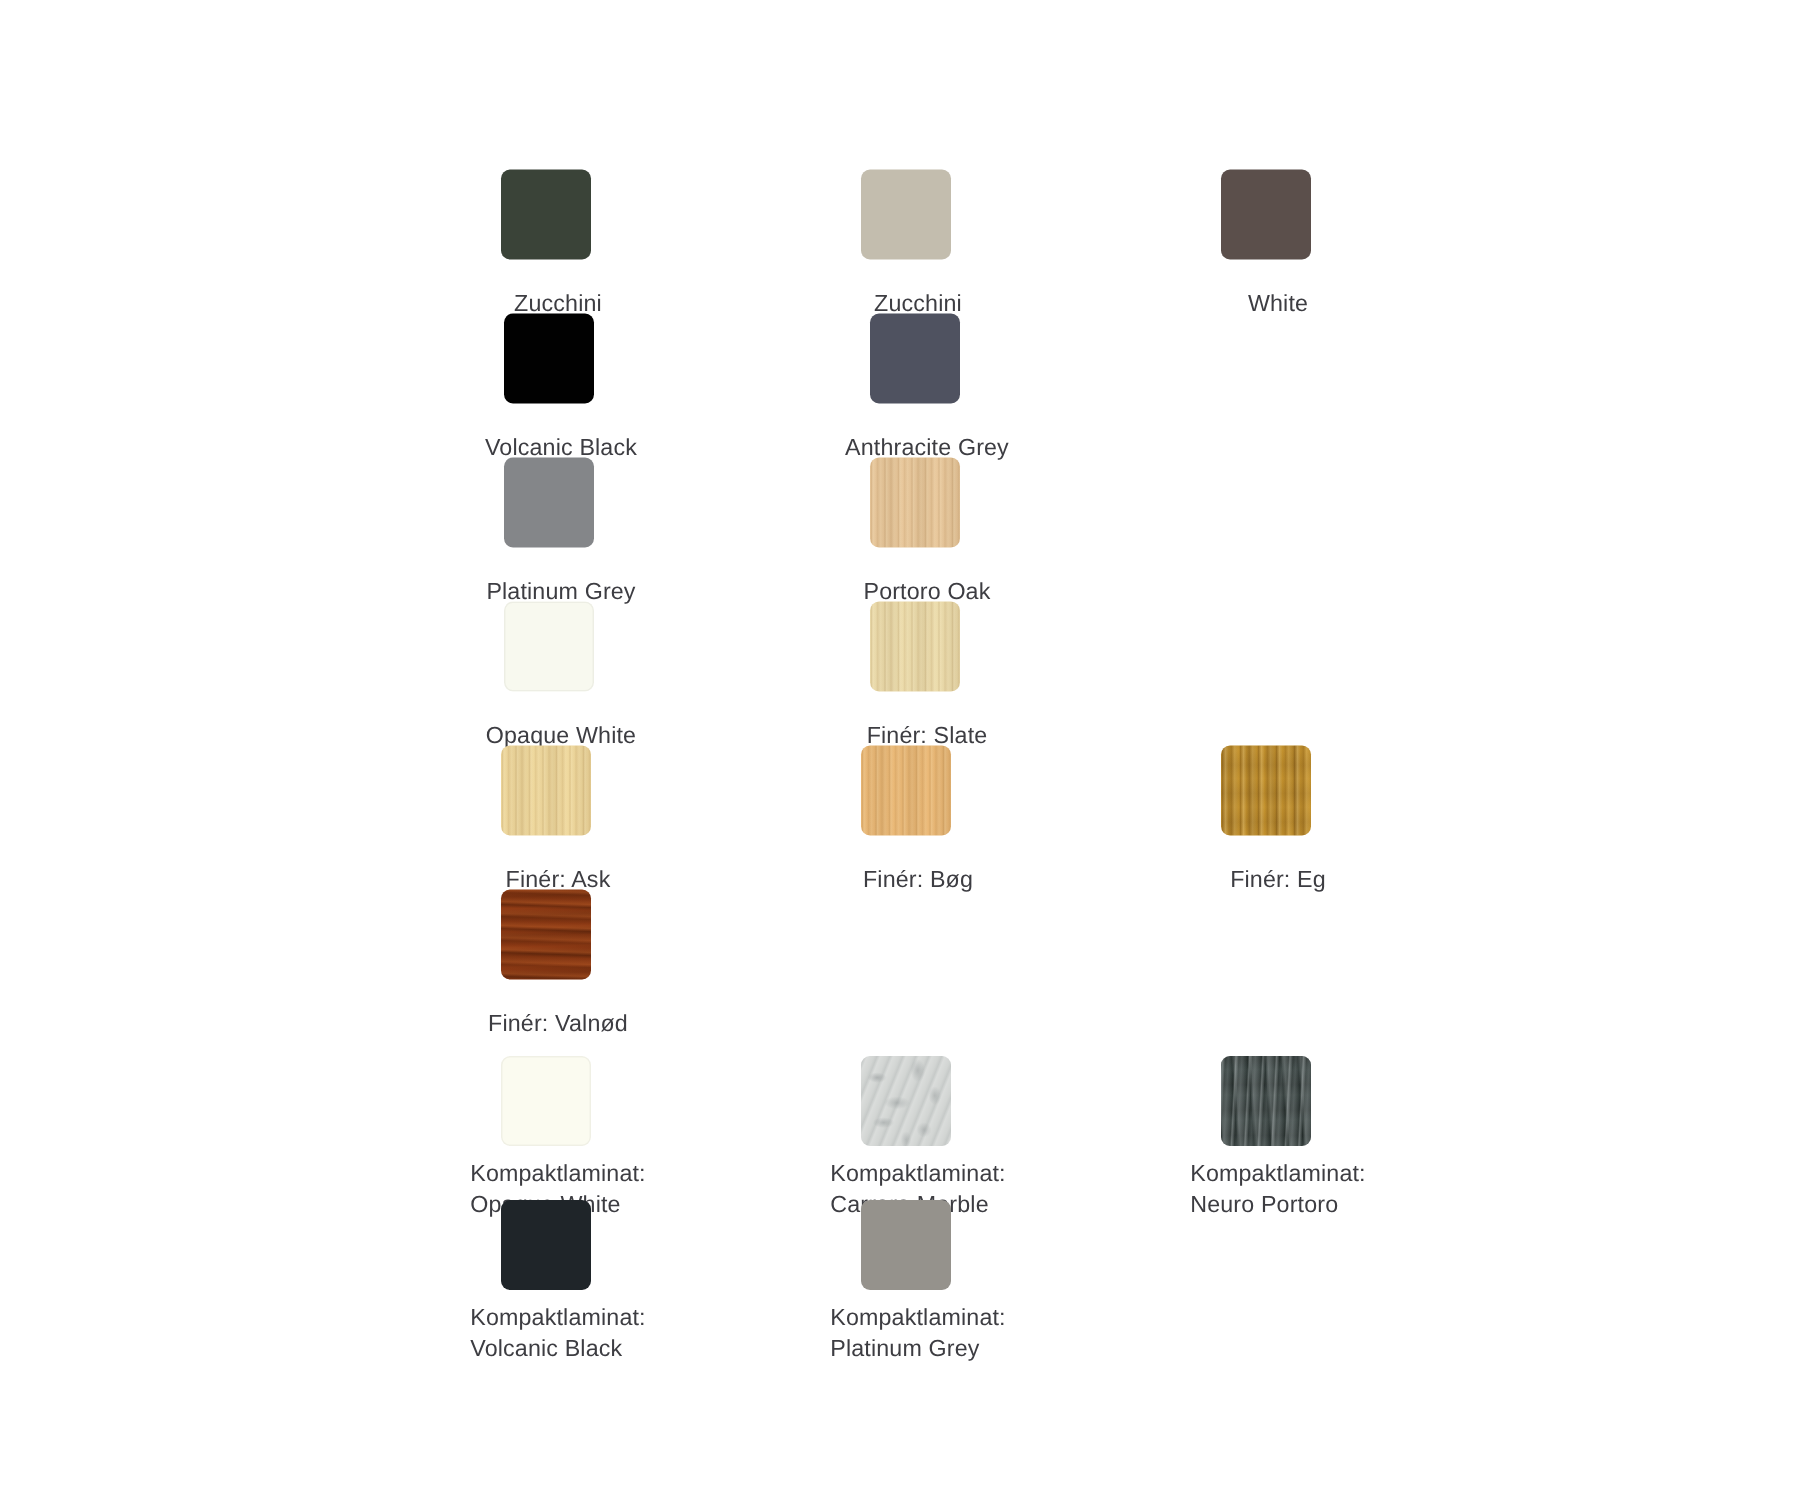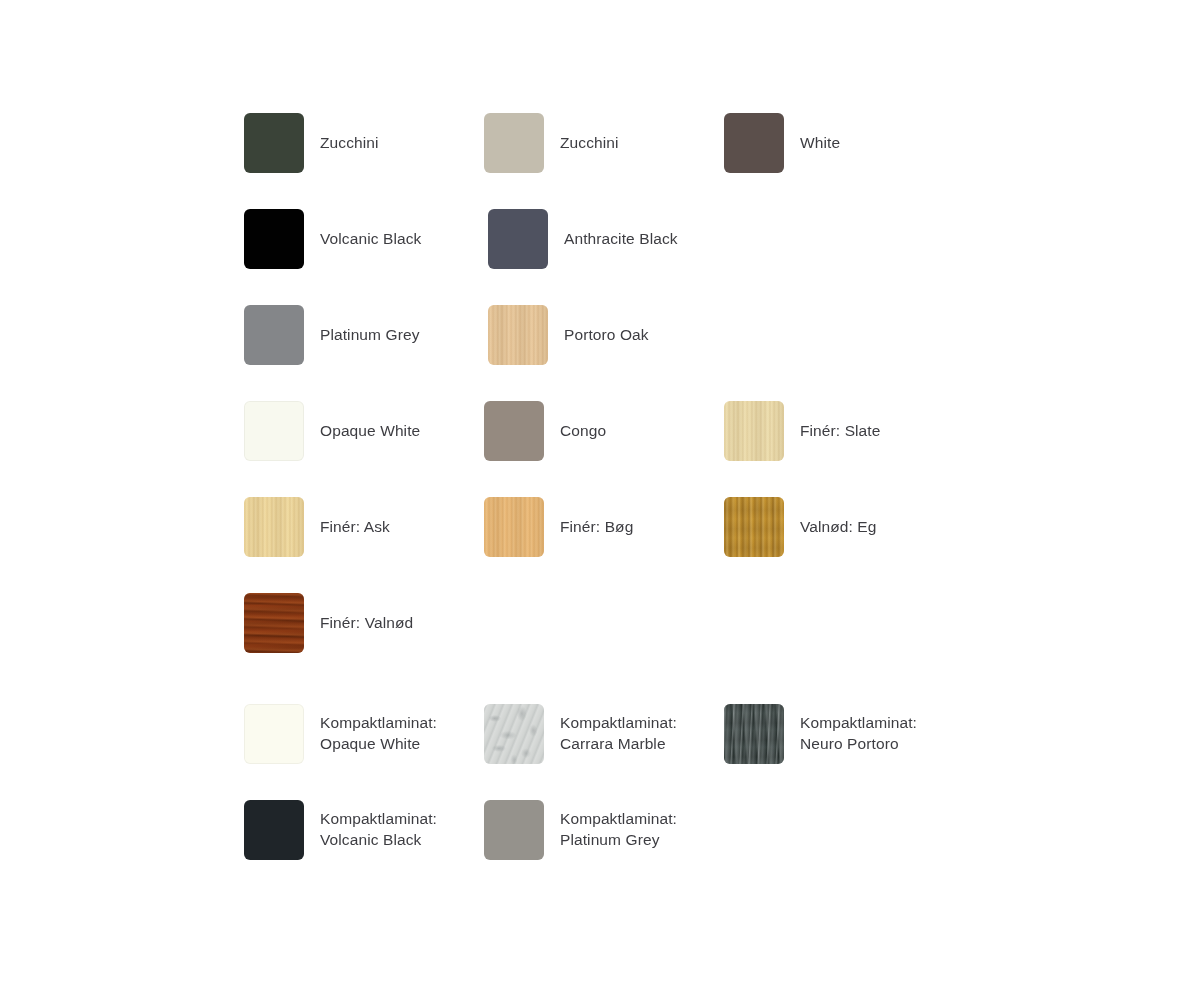--- a/index.html
+++ b/index.html
@@ -28,22 +28,22 @@
   .swatch-row {
     display: flex;
     flex-direction: row;
     align-items: flex-start;
     height: 96px;
   }
 
   .swatch-cell {
     width: 244px;
     display: flex;
-    flex-direction: row;
-    align-items: flex-start;
+    flex-direction: column;
+    align-items: center;
     box-sizing: border-box;
   }
   .swatch-cell.empty { visibility: hidden; }
 
   .swatch-chip {
     width: 60px;
     height: 60px;
     min-width: 60px;
     border-radius: 6px;
     position: relative;
@@ -192,59 +192,55 @@
           <div class="swatch-label">White</div>
         </div>
       </div>
       <div class="swatch-row">
         <div class="swatch-cell">
           <div class="swatch-chip" style="background: rgb(1, 1, 1);"></div>
           <div class="swatch-label">Volcanic Black</div>
         </div>
         <div class="swatch-cell">
           <div class="swatch-chip" style="background: rgb(79, 82, 96);"></div>
-          <div class="swatch-label">Anthracite Black</div>
+          <div class="swatch-label">Anthracite Grey</div>
         </div>
       </div>
       <div class="swatch-row">
         <div class="swatch-cell">
           <div class="swatch-chip" style="background: rgb(132, 134, 137);"></div>
           <div class="swatch-label">Platinum Grey</div>
         </div>
         <div class="swatch-cell">
           <div class="swatch-chip tex-grain-v" style="background: rgb(232, 199, 155);"></div>
           <div class="swatch-label">Portoro Oak</div>
         </div>
       </div>
       <div class="swatch-row">
         <div class="swatch-cell">
           <div class="swatch-chip tex-hairline" style="background: rgb(248, 249, 239);"></div>
           <div class="swatch-label">Opaque White</div>
         </div>
         <div class="swatch-cell">
-          <div class="swatch-chip" style="background: rgb(149, 138, 128);"></div>
-          <div class="swatch-label">Congo</div>
-        </div>
-        <div class="swatch-cell">
           <div class="swatch-chip tex-grain-v" style="background: rgb(236, 220, 172);"></div>
           <div class="swatch-label">Finér: Slate</div>
         </div>
       </div>
       <div class="swatch-row">
         <div class="swatch-cell">
           <div class="swatch-chip tex-grain-v" style="background: rgb(239, 216, 157);"></div>
           <div class="swatch-label">Finér: Ask</div>
         </div>
         <div class="swatch-cell">
           <div class="swatch-chip tex-grain-v" style="background: rgb(234, 184, 118);"></div>
           <div class="swatch-label">Finér: Bøg</div>
         </div>
         <div class="swatch-cell">
           <div class="swatch-chip tex-grain-v-strong" style="background: rgb(198, 148, 47);"></div>
-          <div class="swatch-label">Valnød: Eg</div>
+          <div class="swatch-label">Finér: Eg</div>
         </div>
       </div>
       <div class="swatch-row">
         <div class="swatch-cell">
           <div class="swatch-chip tex-grain-h" style="background: rgb(142, 58, 20);"></div>
           <div class="swatch-label">Finér: Valnød</div>
         </div>
         <div class="swatch-cell empty">
           <div class="swatch-chip" style="background: transparent;"></div>
           <div class="swatch-label"></div>

